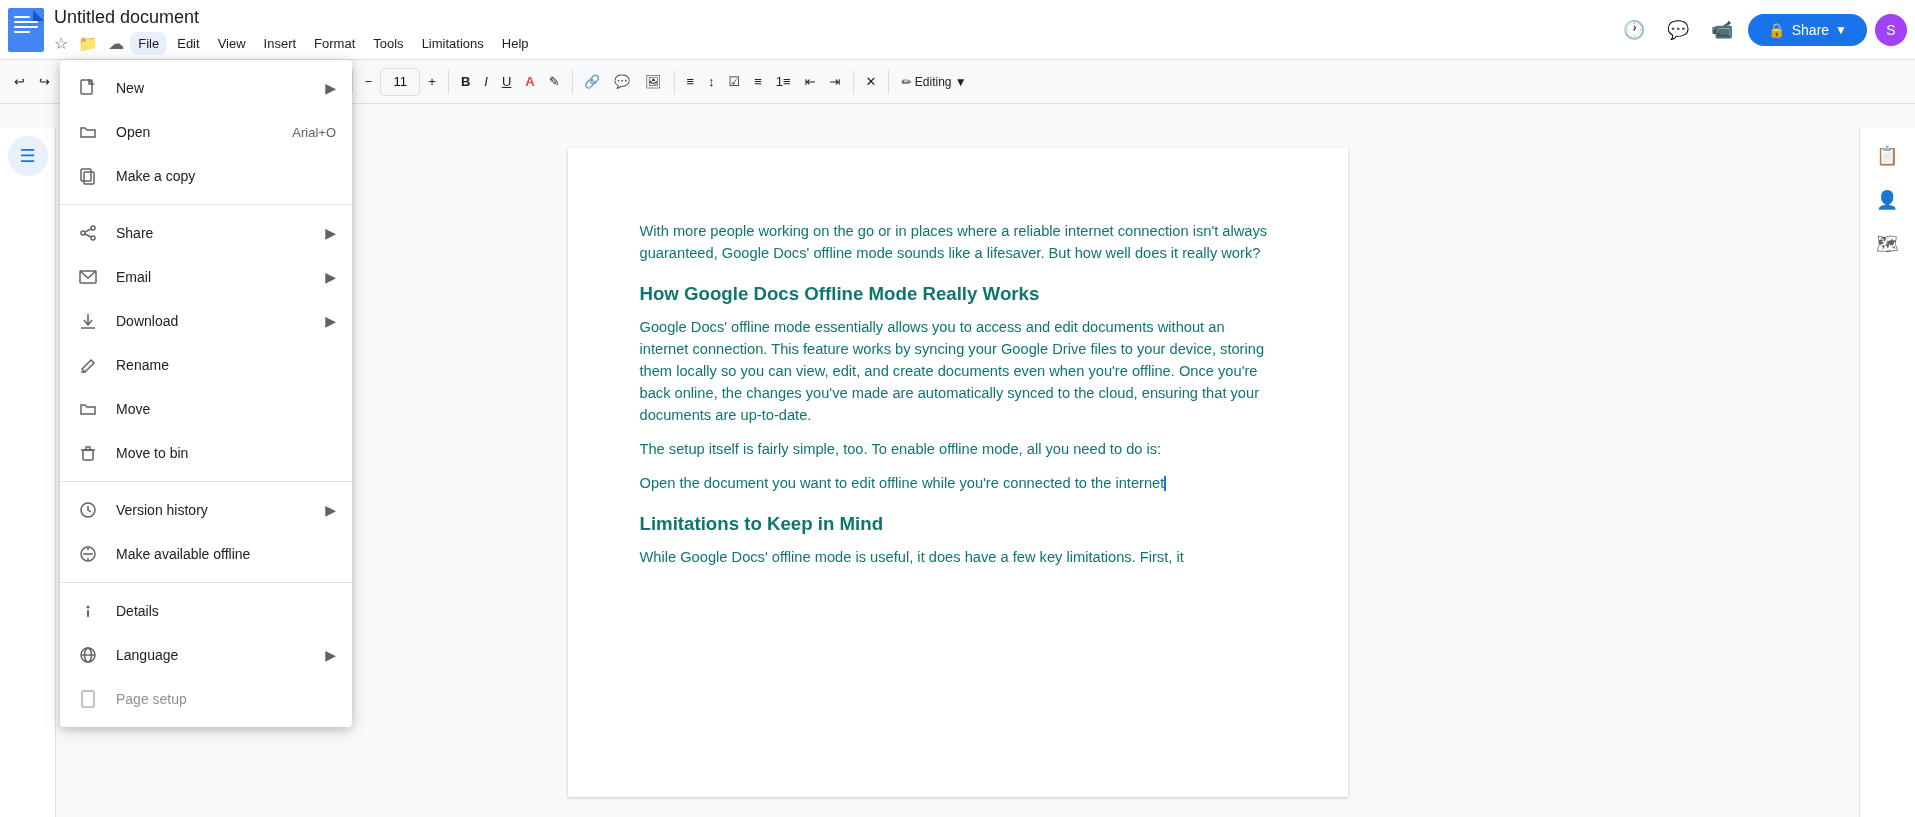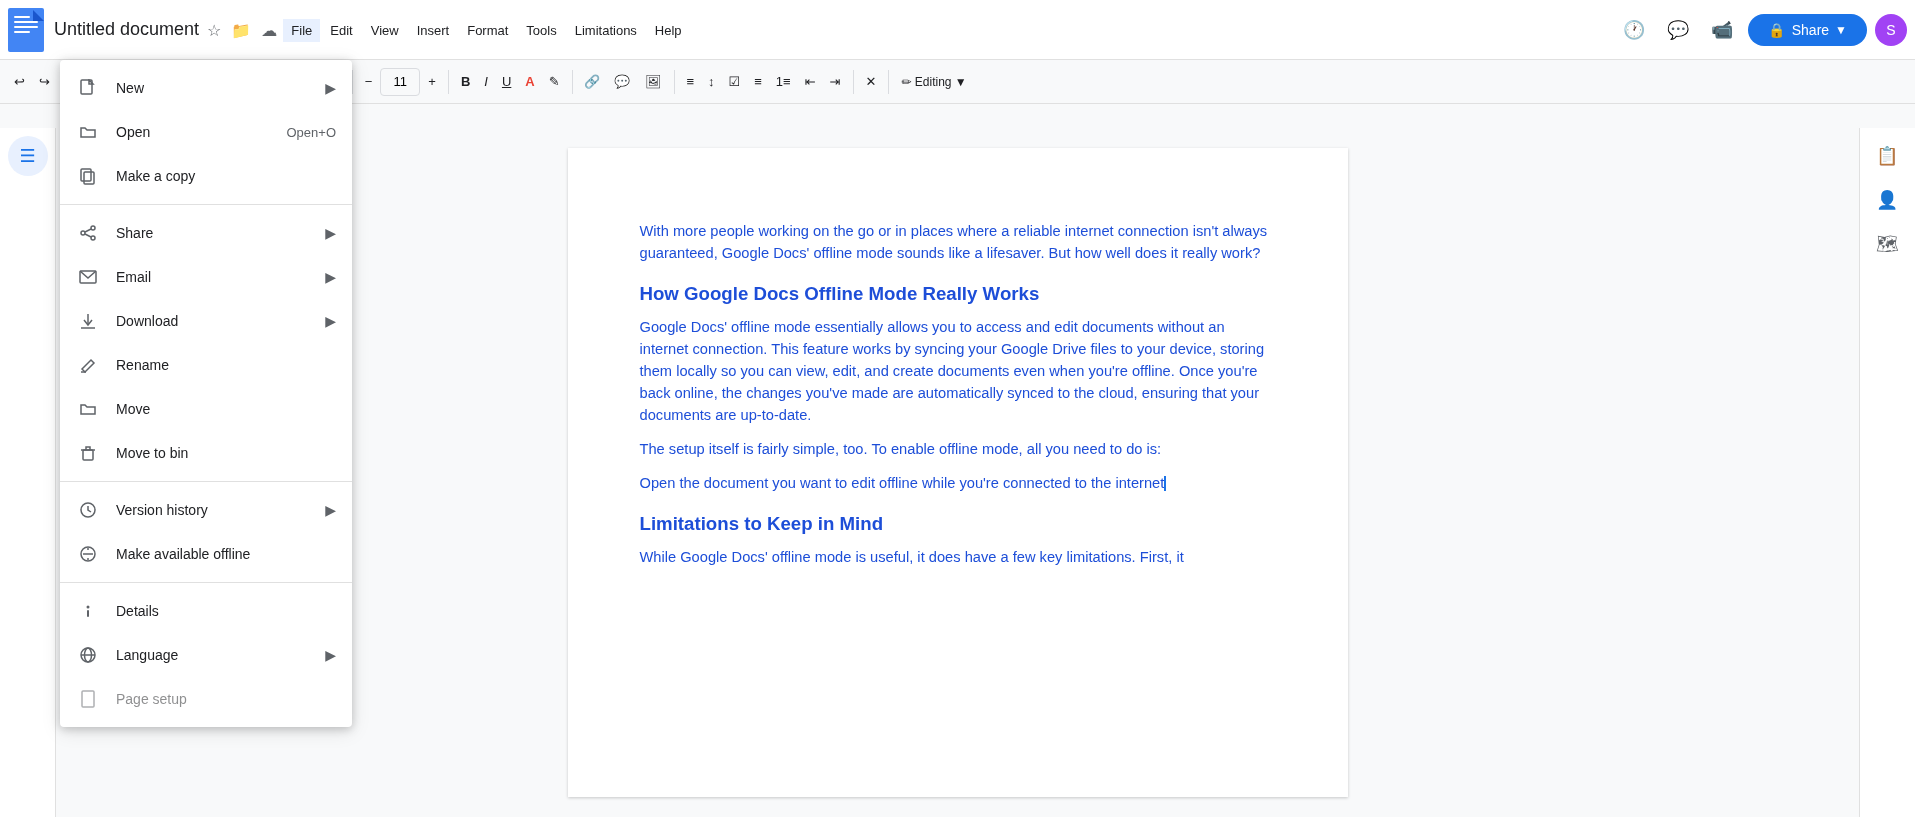--- a/index.html
+++ b/index.html
@@ -17,33 +17,34 @@
       border-bottom: 1px solid #e0e0e0;
       z-index: 100;
     }
     .doc-icon-svg {
       width: 36px; height: 44px;
       flex-shrink: 0;
       margin-right: 6px;
     }
     .title-area {
       display: flex;
+      flex-direction: column;
       margin-right: 12px;
     }
     .menu-bar {
       display: flex;
       align-items: center;
       gap: 2px;
       margin-top: 2px;
     }
     .menu-item {
       font-size: 13px;
       color: #202124;
       padding: 4px 8px;
-      border-radius: 0;
+      border-radius: 8px;
       cursor: pointer;
     }
     .menu-item:hover, .menu-item.active {
       background: #e8f0fe;
     }
     .top-actions {
       margin-left: auto;
       display: flex;
       align-items: center;
       gap: 8px;
@@ -191,21 +192,21 @@
       background: #f8f9fa;
     }
     .doc-page {
       width: 780px;
       min-height: 600px;
       background: white;
       box-shadow: 0 1px 3px rgba(0,0,0,0.2);
       padding: 72px 72px;
       font-size: 11pt;
       line-height: 1.5;
-      color: #1d4ed8;
+      color: #0f766e;
     }
     .doc-heading {
       font-size: 14pt;
       font-weight: 600;
       margin: 16px 0 8px;
     }
     .doc-paragraph {
       margin-bottom: 12px;
     }
     .cursor {
@@ -410,21 +411,21 @@
     <span class="dd-arrow">▶</span>
   </div>
 
   <div class="dd-item">
     <div class="dd-icon">
       <svg width="18" height="18" viewBox="0 0 18 18">
           <path d="M2 5 L2 14 L16 14 L16 7 L8 7 L6 5 Z" fill="none" stroke="#5f6368" stroke-width="1.5"></path>
         </svg>
     </div>
     <span class="dd-label">Open</span>
-    <span class="dd-shortcut">Open+O</span>
+    <span class="dd-shortcut">Arial+O</span>
   </div>
 
   <div class="dd-item">
     <div class="dd-icon">
       <svg width="18" height="18" viewBox="0 0 18 18">
           <rect x="5" y="5" width="10" height="12" rx="1" fill="none" stroke="#5f6368" stroke-width="1.5"></rect>
           <rect x="2" y="2" width="10" height="12" rx="1" fill="none" stroke="#5f6368" stroke-width="1.5"></rect>
         </svg>
     </div>
     <span class="dd-label">Make a copy</span>

